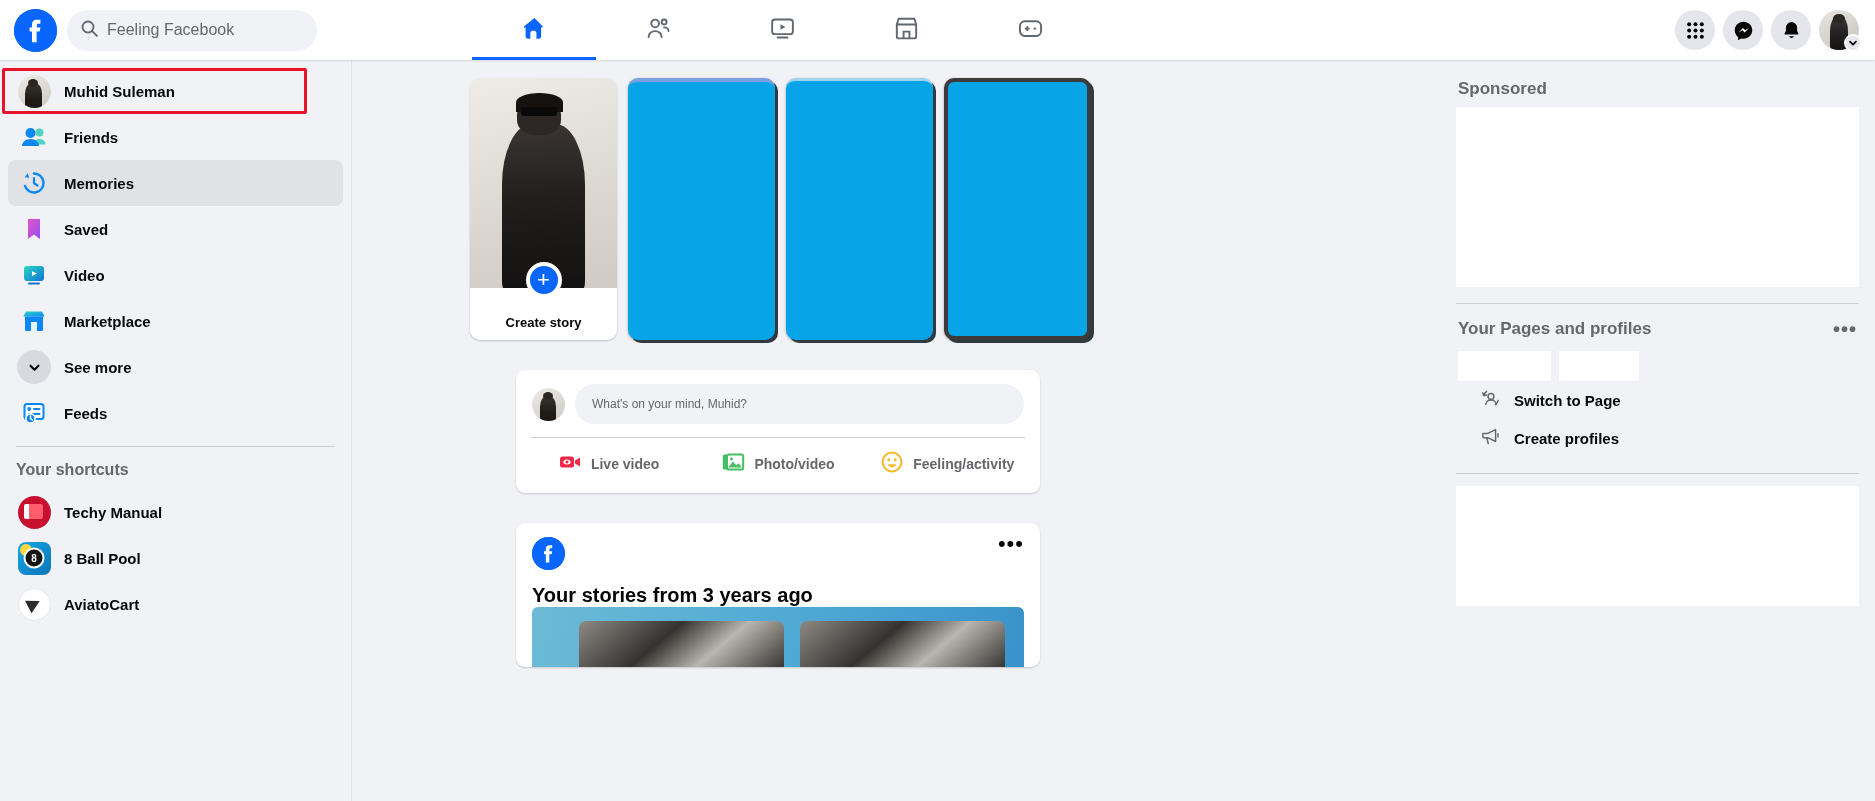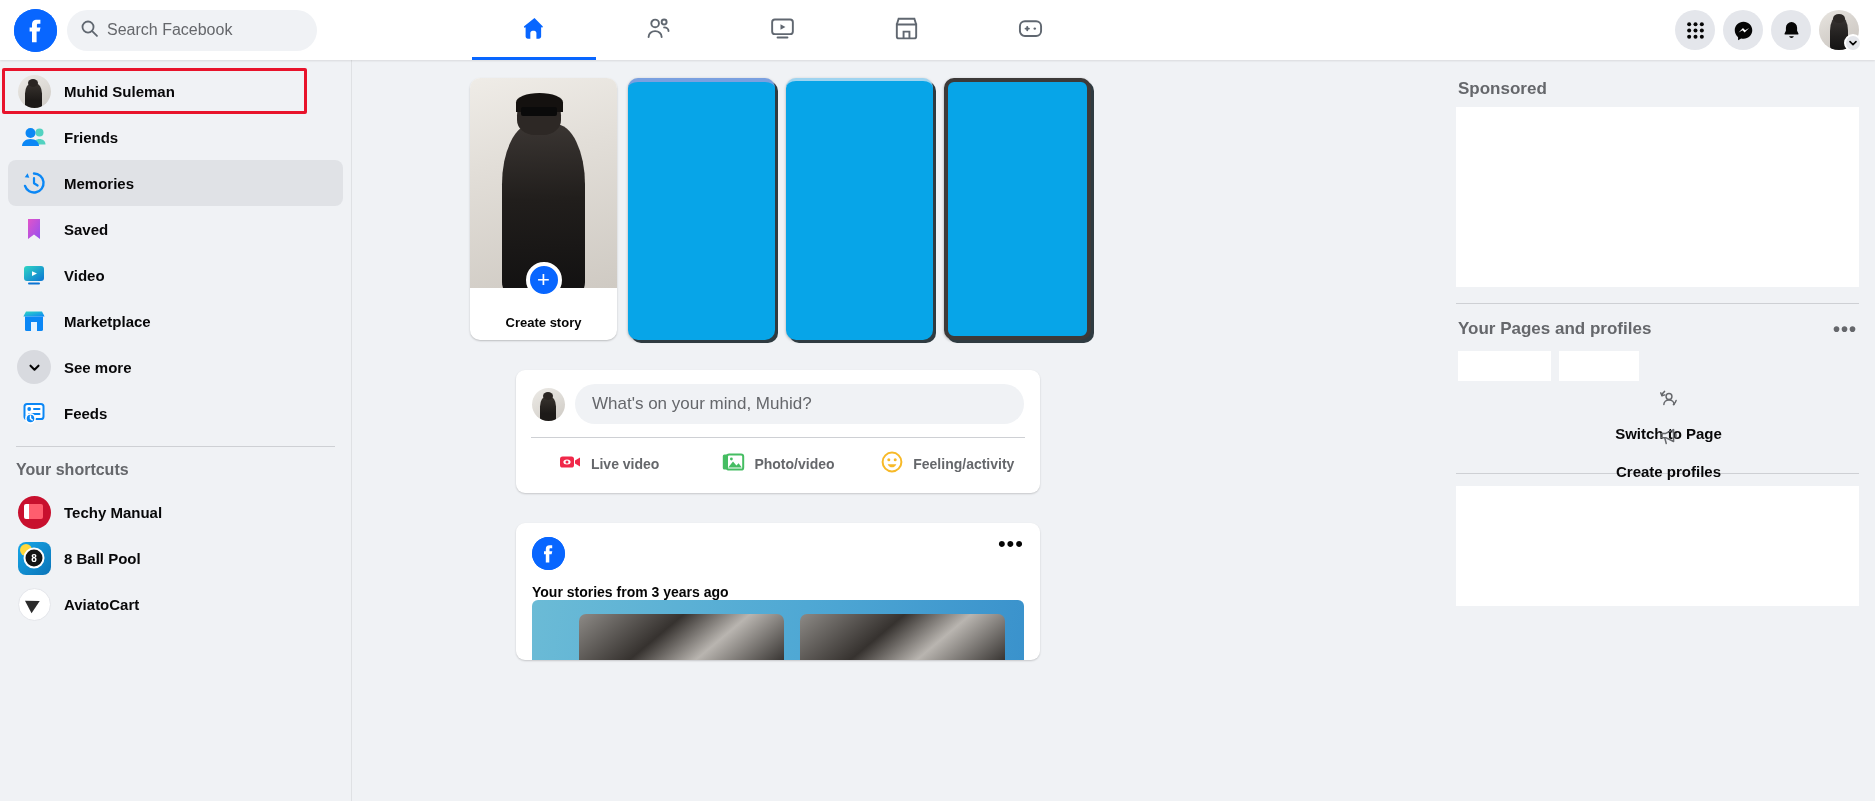--- a/index.html
+++ b/index.html
@@ -213,33 +213,33 @@
   .card {
     width: 524px; margin: 30px 0 0 164px;
     background: #fff; border-radius: 9px;
     box-shadow: 0 1px 2px rgba(0,0,0,.18);
   }
   .composer-top { display: flex; align-items: center; gap: 10px; padding: 14px 16px 13px 16px; }
   .comp-input {
     flex: 1; height: 40px; border-radius: 21px; background: #f0f2f5;
     display: flex; align-items: center; padding: 0 17px; cursor: pointer;
   }
-  .comp-placeholder { font-size: 17px; color: #65676b; }
+  .comp-placeholder { font-size: 12px; color: #65676b; }
   .comp-sep { height: 1px; background: #ced0d4; margin: 0 15px; }
   .comp-actions { display: flex; padding: 6px 8px 9px 8px; }
   .comp-act {
     flex: 1; display: flex; align-items: center; justify-content: center;
     gap: 9px; height: 40px; border-radius: 8px; cursor: pointer;
   }
   .comp-act-label { font-size: 14px; font-weight: 600; color: #65676b; white-space: nowrap; }
 
   .post-head { display: flex; align-items: flex-start; padding: 14px 16px 0 16px; }
   .post-fb-logo { width: 33px; height: 33px; border-radius: 50%; background: #0866ff; position: relative; flex:none; }
   .post-dots { margin-left: auto; font-size: 22px; color: #050505; letter-spacing: 1px; cursor: pointer; line-height: 14px; }
-  .post-title { font-size: 14px; font-weight: 700; padding: 14px 16px 0 16px; color:#050505; }
+  .post-title { font-size: 20px; font-weight: 700; padding: 14px 16px 0 16px; color:#050505; }
   .post-sub { font-size: 16px; color: #050505; padding: 3px 16px 13px 16px; }
   .post-banner {
     margin: 0 16px; height: 60px; border-radius: 6px 6px 0 0;
     background: linear-gradient(100deg,#6bbbd6 0%,#4fa8d4 55%,#3a92cc 100%);
     position: relative; overflow: hidden;
   }
   .banner-thumb {
     position: absolute; top: 14px; width: 205px; height: 60px; border-radius: 7px;
     background: linear-gradient(140deg,#8d8a86 0%,#36322f 38%,#b9b5b0 62%,#201d1b 100%);
     overflow: hidden;
@@ -259,21 +259,21 @@
     padding: 3px 2px 8px 2px;
   }
   .rb-dots { font-size: 20px; line-height: 10px; color:#65676b; cursor: pointer; letter-spacing:1px; }
   .ad-box { height: 180px; background: #ffffff; }
   .rb-sep { height: 1px; background: #ced0d4; margin: 16px 0 12px 0; }
   .page-tiles { display: flex; gap: 8px; padding: 4px 2px 0 2px; }
   .page-tile { width: 93px; height: 30px; background: #fff; }
   .page-tile.small { width: 80px; }
   .rb-action {
     display: flex; align-items: center; gap: 12px;
-    padding: 6px 2px 6px 24px; height: 38px; cursor: pointer; border-radius: 8px; flex-direction: column;
+    padding: 6px 2px 6px 24px; height: 38px; cursor: pointer; border-radius: 8px;
   }
   .rb-action-label { font-size: 15px; font-weight: 600; color: #080809; }
   .see-all { font-size: 15px; color: #0064d1; font-weight: 400; cursor: pointer; }
   .fr-box { height: 120px; background: #fff; }
 </style>
 </head>
 <body>
 
 <div class="topbar">
 
@@ -285,21 +285,21 @@
       </svg>
     </div>
 
     <div class="search-pill">
       <span class="mag">
         <svg width="17" height="17" viewBox="0 0 16 16">
           <circle cx="6.6" cy="6.6" r="5.2" fill="none" stroke="#606770" stroke-width="1.7"></circle>
           <line x1="10.5" y1="10.5" x2="15" y2="15" stroke="#606770" stroke-width="1.7" stroke-linecap="round"></line>
         </svg>
       </span>
-      <span class="search-text">Search Facebook</span>
+      <span class="search-text">Feeling Facebook</span>
     </div>
   </div>
 
   <div class="tb-center">
     <div class="nav-tab active">
       <span>
         <svg width="27" height="27" viewBox="0 0 24 24">
           <path d="M12 2.6 2.8 10.1c-.3.3-.3.8 0 1 .2.3.6.3.9.1l.4-.3v8.3c0 1.1.9 2 2 2h2.2v-5.3c0-1.1.9-2 2-2h1.4c1.1 0 2 .9 2 2V21h2.2c1.1 0 2-.9 2-2v-8.3l.4.3c.3.2.7.2.9-.1.3-.2.3-.7 0-1L12 2.6z" fill="#0866ff"></path>
         </svg>
       </span>

